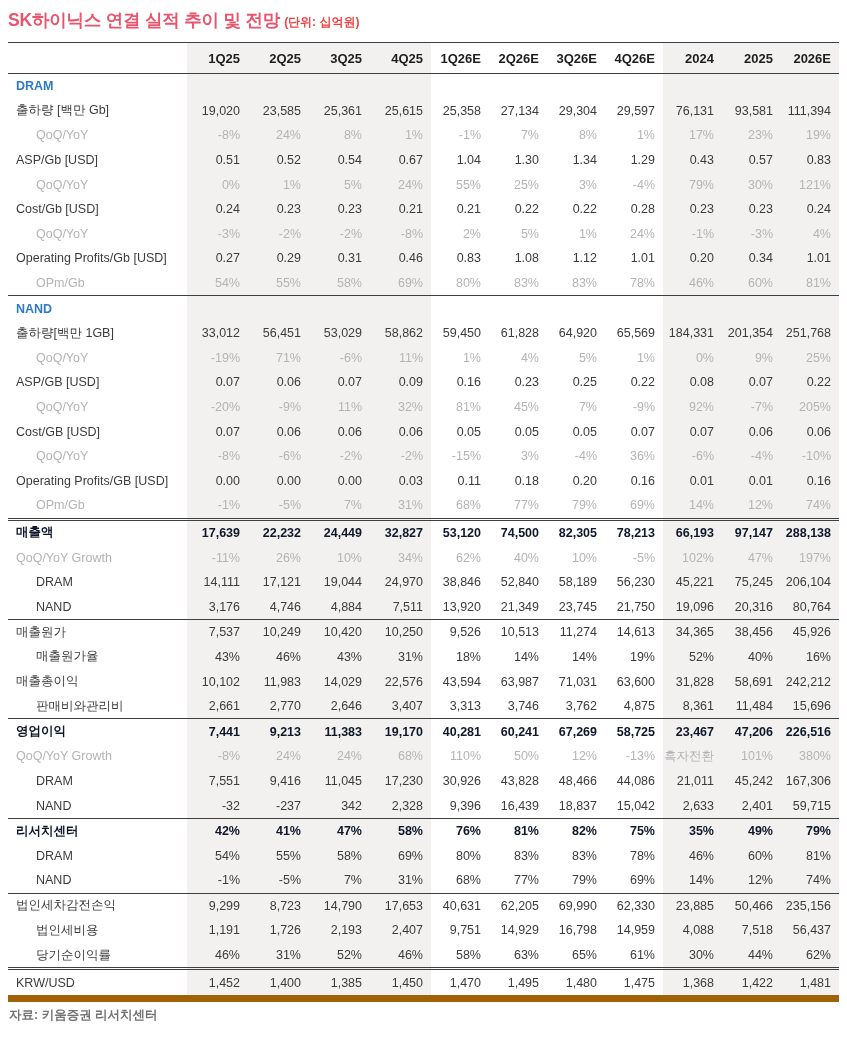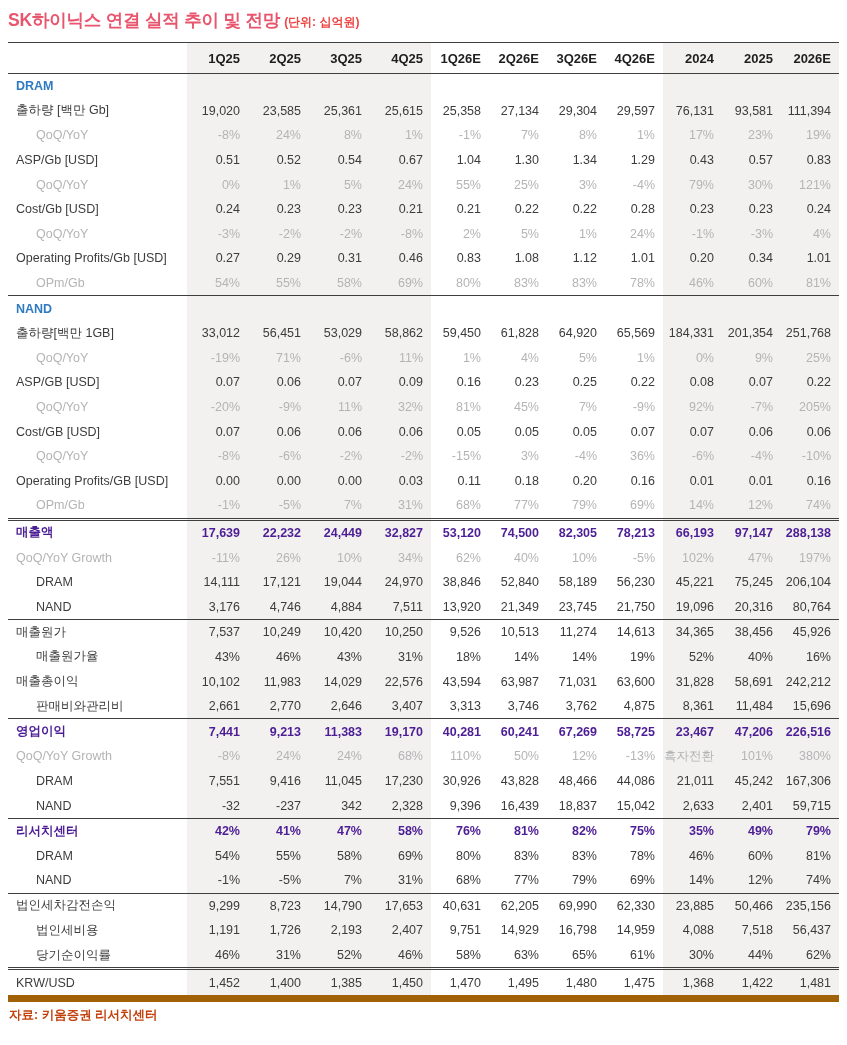--- a/index.html
+++ b/index.html
@@ -56,30 +56,30 @@
     height: 24.6px;
     font-size: 12.5px;
     color: #3c3c3c;
     white-space: nowrap;
     padding: 0;
   }
   td.num { text-align: right; padding-right: 8px; }
   td.label { text-align: left; padding-left: 8px; }
   tr.indent td.label { padding-left: 28px; }
   tr.style-section td.label { color: #2f7bc3; font-weight: bold; }
-  tr.style-main td { color: #4c1d95; font-weight: bold; }
+  tr.style-main td { color: #0f172a; font-weight: bold; }
   tr.style-sub td { color: #b4b4b6; }
   tr.rule-single td { border-top: 1px solid #3f3f3f; }
   tr.rule-double td { border-top: 3px double #3f3f3f; }
   tbody tr:last-child td { border-bottom: 7px solid #a16207; }
   .source-note {
     margin-top: 5px;
     font-size: 12.5px;
     font-weight: bold;
-    color: #c2410c;
+    color: #737373;
     padding-left: 1px;
   }
 </style>
 </head>
 <body>
 
 <div class="page">
 
   <div class="title-row">
     <h1>SK하이닉스 연결 실적 추이 및 전망</h1>

